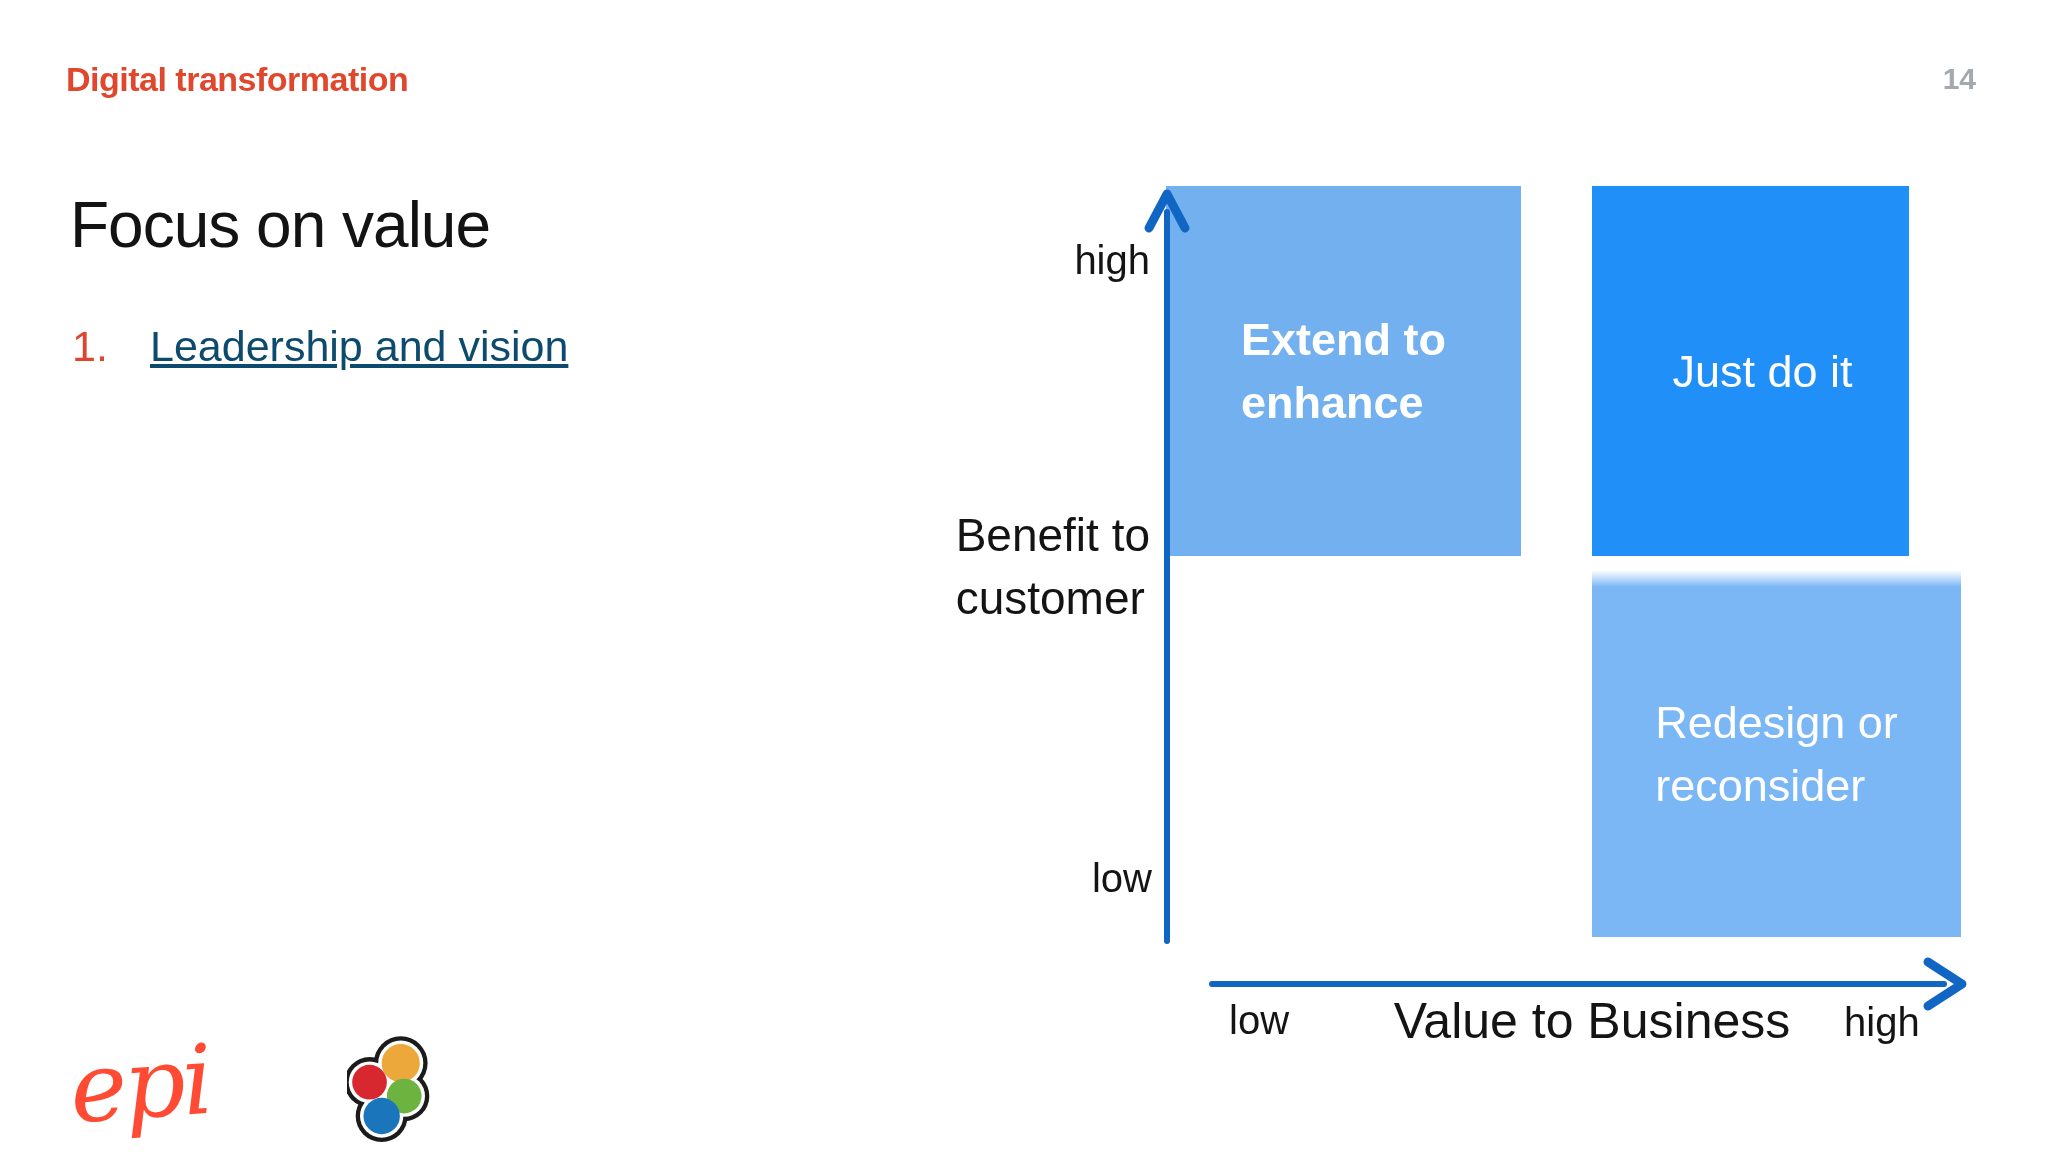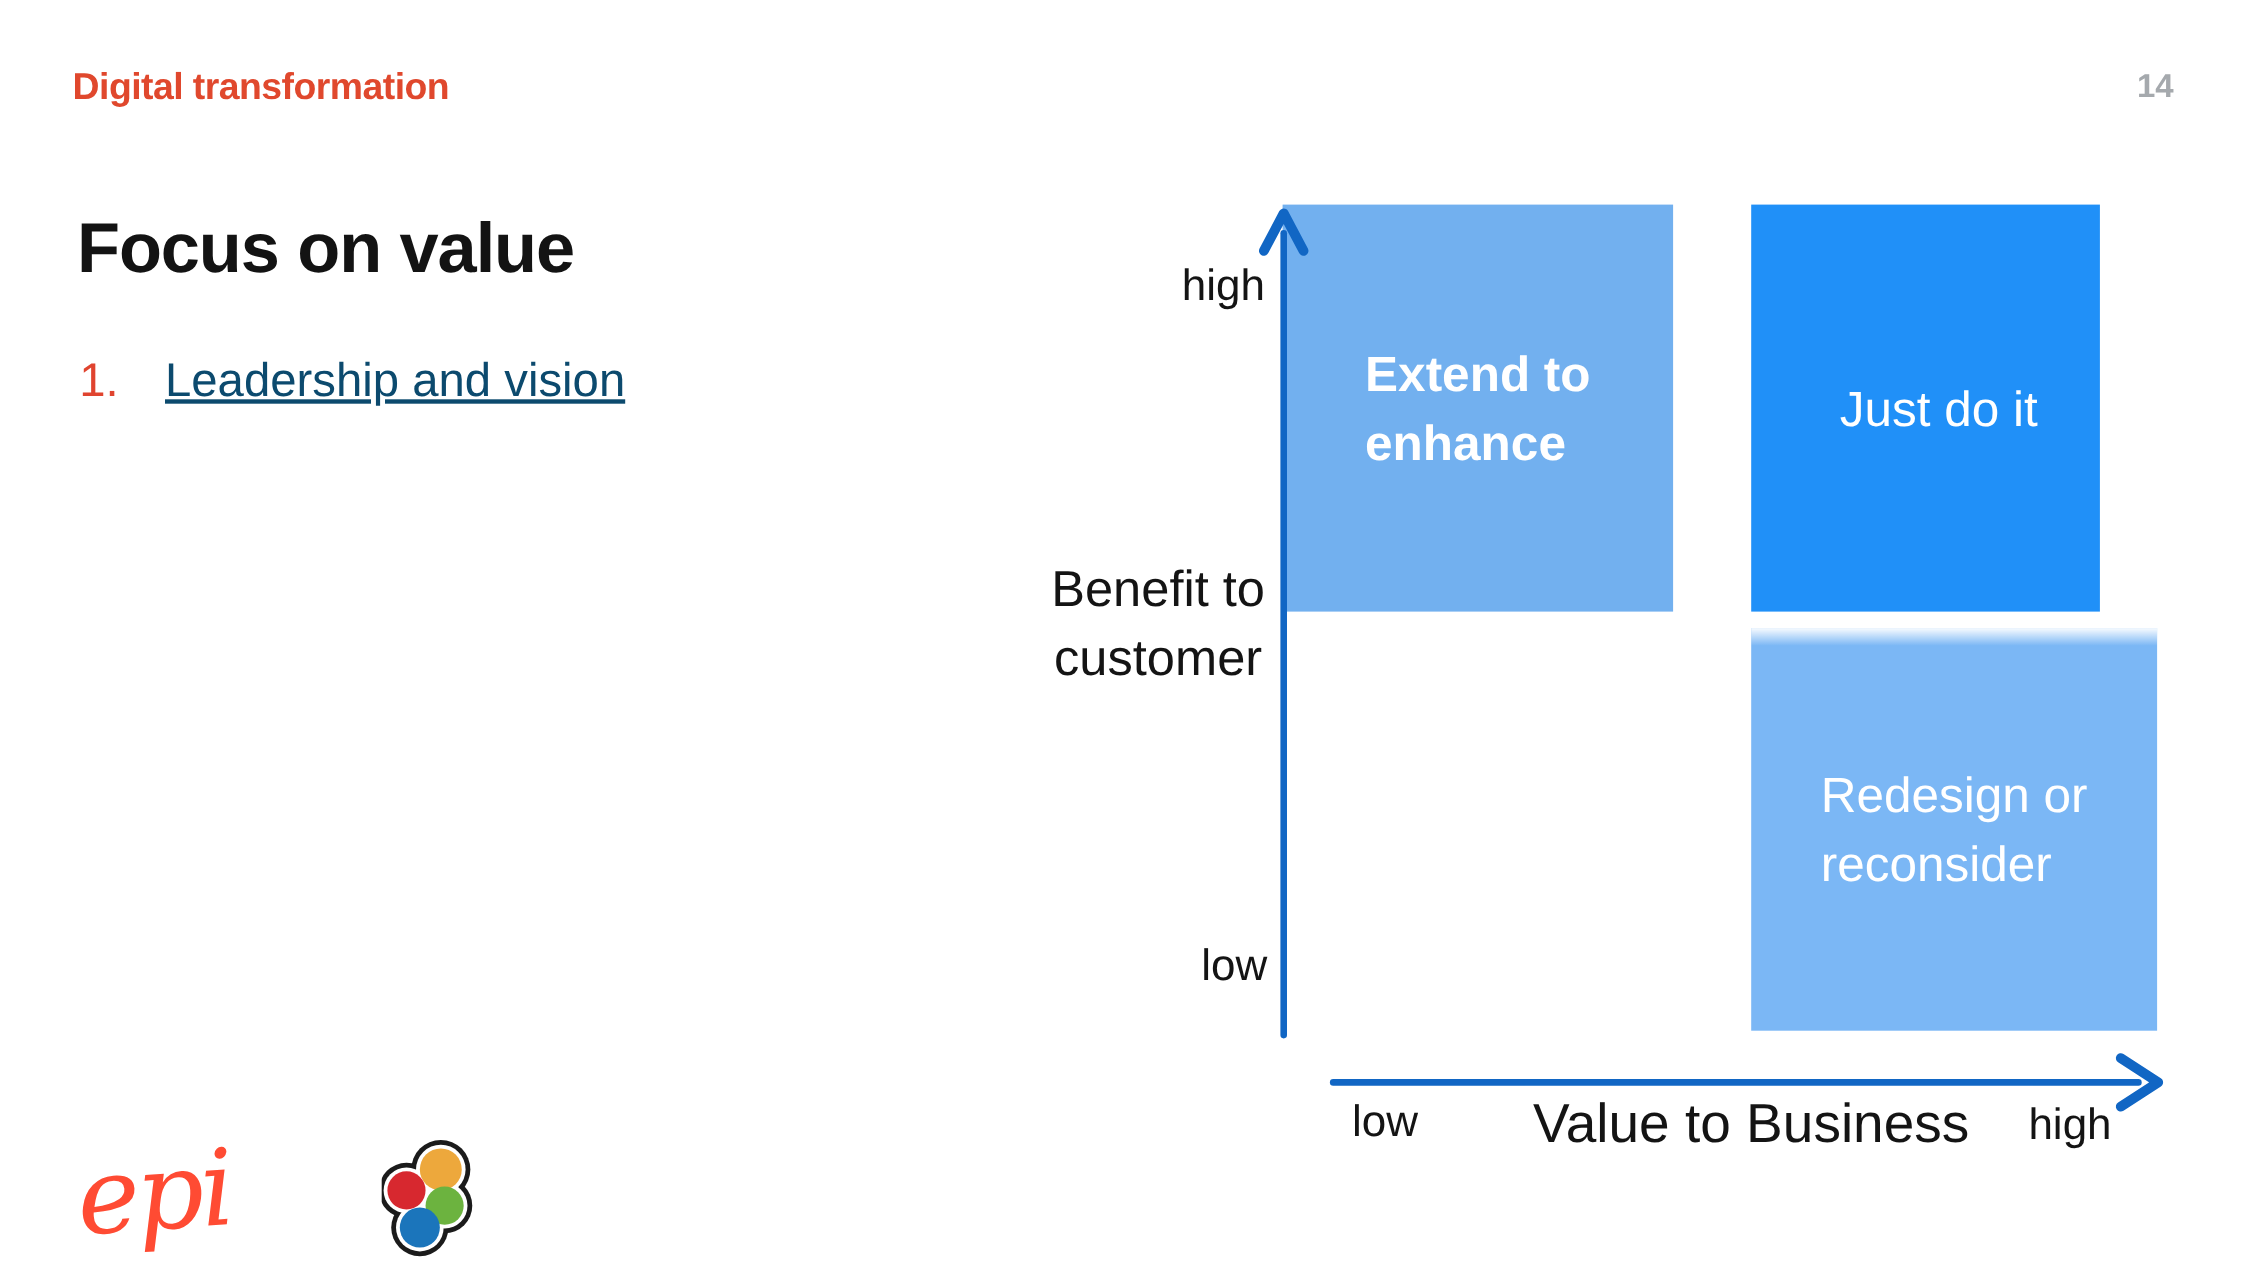--- a/index.html
+++ b/index.html
@@ -22,21 +22,21 @@
   }
   .page-number {
     right: 72px; top: 62px;
     font-size: 30px; font-weight: 700;
     color: #A5A9AD;
   }
 
   
   .slide-title {
     left: 70px; top: 188px;
-    font-size: 64px; font-weight: 700;
+    font-size: 64px; font-weight: 400;
     color: #131313;
     letter-spacing: -1px;
     text-align: right;
   }
   .list-item {
     left: 72px; top: 322px;
     display: flex; align-items: baseline;
     font-size: 43px; color: #1a1a1a;
   }
   .list-number {
@@ -67,21 +67,21 @@
   }
   .q-bottom-left .q-label { color: #77787A; }
 
   
   .axis-label { color: #141414; }
   .y-high { right: 898px; top: 238px; font-size: 40px; }
   .y-low  { right: 896px; top: 856px; font-size: 40px; }
   .y-title {
     right: 898px; top: 504px;
     font-size: 46px;
-    text-align: center;
+    text-align: left;
     line-height: 1.36;
   }
   .x-low  { left: 1229px; top: 998px; font-size: 40px; }
   .x-high { left: 1844px; top: 1000px; font-size: 40px; }
   .x-title {
     left: 1390px; top: 992px; width: 404px;
     text-align: center;
     font-size: 50px;
   }
 

